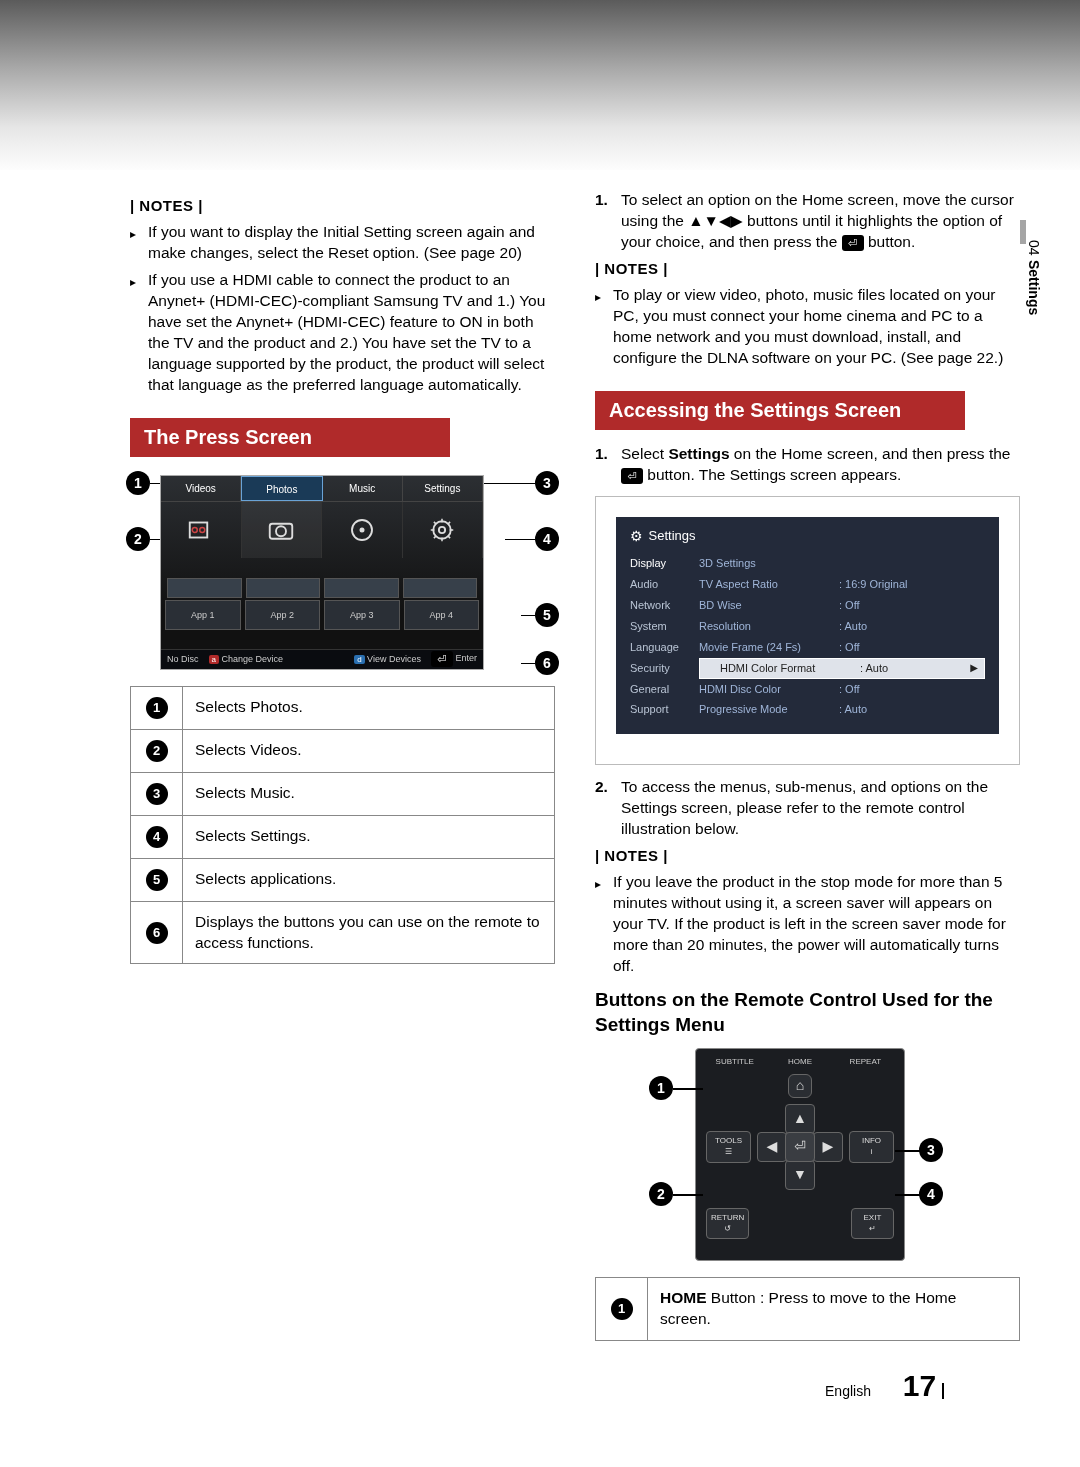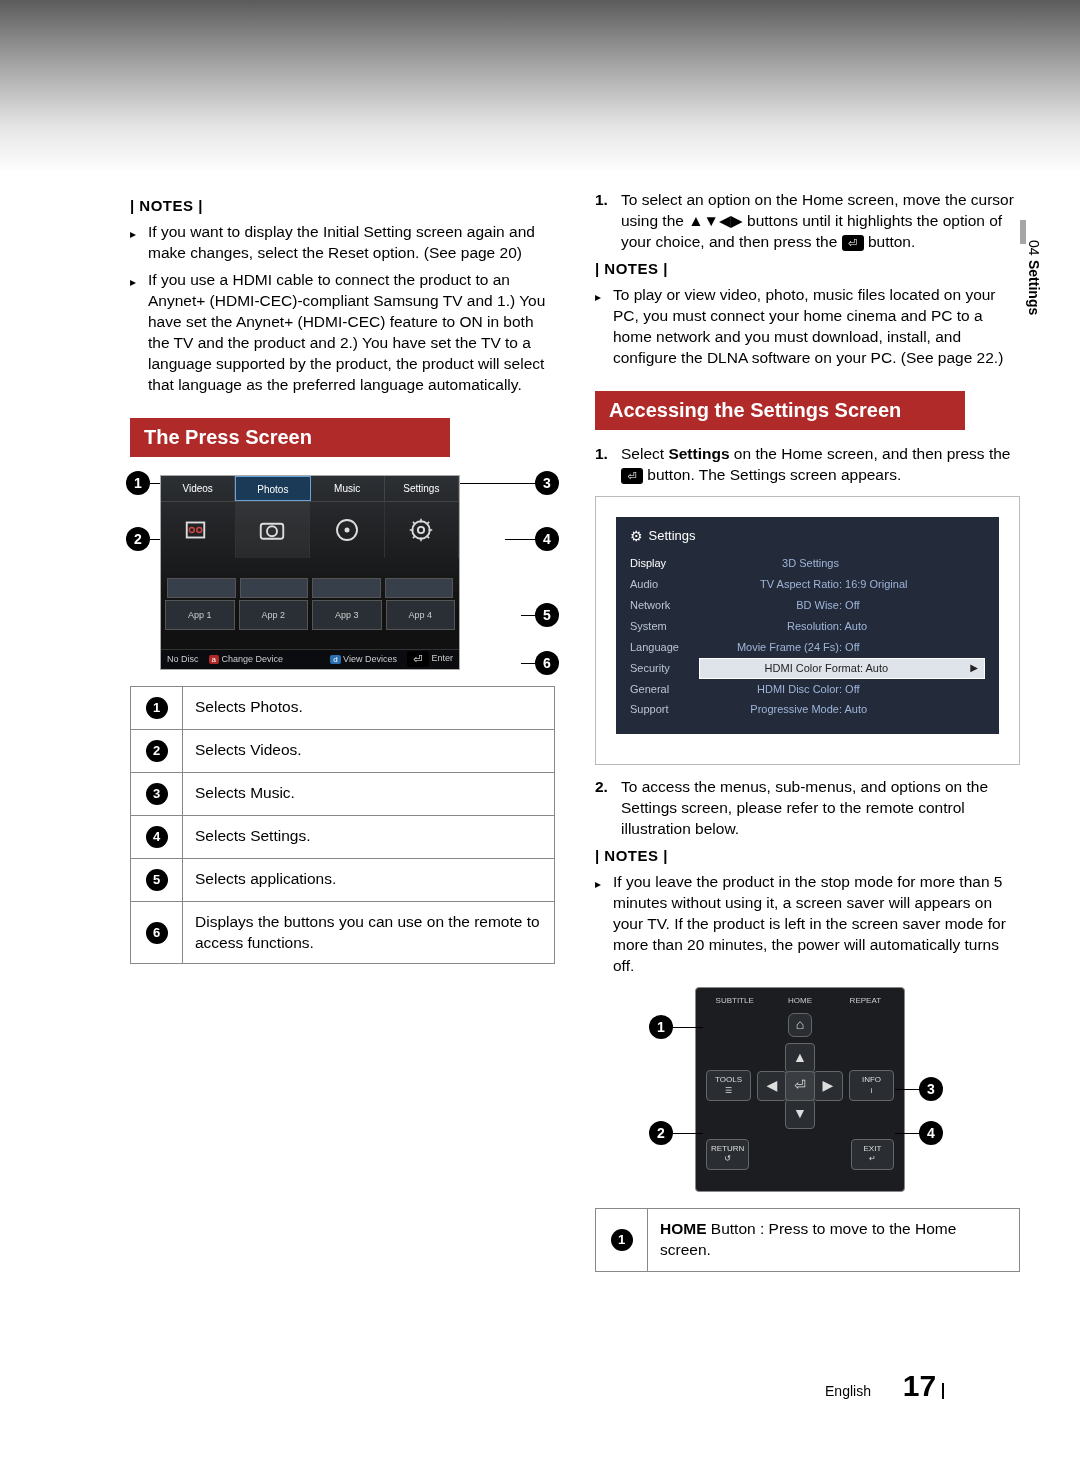--- a/index.html
+++ b/index.html
@@ -42,21 +42,21 @@
   }
   .section-wrap { position: relative; }
   .section-bar::after{
     content:"";
     position:absolute;
   }
   .subhead { font-weight: bold; font-size: 19px; margin: 10px 0 8px 0; }
 
   .hs-wrap { position: relative; margin: 4px 0 16px 0; }
   .hs {
-    width: 300px; height: 195px;
+    width: 324px; height: 195px;
     margin-left: 30px;
     background: linear-gradient(180deg,#2c2f33 0%, #111 70%);
     border: 1px solid #aaa;
     position: relative;
     color: #fff;
   }
   .hs-tabs { display:flex; height:26px; border-bottom:1px solid #444;}
   .hs-tab { flex:1; font-size:10px; text-align:center; line-height:26px; border-right:1px solid #444;}
   .hs-tab.active { background:#1a3a57; border:1px solid #6aa3d6;}
   .hs-icons { display:flex; height:56px; }
@@ -78,21 +78,21 @@
   .tbl td.nc { width:52px; text-align:center; }
   .cnum { display:inline-block; width:22px; height:22px; border-radius:50%; background:#000; color:#fff; font-weight:bold; text-align:center; line-height:22px; font-size:13px;}
 
   .set-wrap { border:1px solid #bbb; padding:20px 20px 30px 20px; margin:10px 0 12px 0;}
   .set-inner { background:#232a3a; color:#fff; padding:10px 14px 14px 14px; font-size:11px;}
   .set-title { color:#fff; font-size:13px; margin-bottom:8px; display:flex; align-items:center; gap:6px;}
   .set-title::before { content:"\2699"; font-size:14px;}
   .set-body { display:flex; gap:20px;}
   .set-l .it { color:#b9c4d4; padding:3px 0;}
   .set-l .it.active { color:#fff;}
-  .set-r { flex:1;text-align:right;}
+  .set-r { flex:1;}
   .set-r .row { display:flex; padding:3px 0; color:#9fb5d8;}
   .set-r .row .lab { width:140px;}
   .set-r .row .val::before{ content:": "; color:#9fb5d8;}
   .set-r .row.sel { background:#dfe3ea; color:#222; border:1px solid #fff; position:relative; padding:2px 20px;}
   .set-r .row.sel .val::before{ color:#222;}
   .set-r .row.sel::after{ content:"\25B6"; position:absolute; right:6px; font-size:10px;}
 
   .remote-wrap { position:relative; margin:10px 0 16px 0; }
   .remote {
     width:210px; margin-left:100px;
@@ -101,21 +101,21 @@
   }
   .r-row { display:flex; gap:8px; margin-bottom:6px;}
   .r-top { font-size:8px; color:#ccc; text-align:center; flex:1;}
   .r-top-home { flex:1; display:flex; justify-content:center;}
   .hbtn { width:24px; height:24px; border:1px solid #666; border-radius:6px; background:#2a2d32; color:#ddd; display:flex; align-items:center; justify-content:center; font-size:14px;}
   .r-side { flex:1; border:1px solid #666; border-radius:4px; background:#2a2d32; color:#ddd; font-size:8px; text-align:center; padding:4px 0;}
   .dpad { width:86px; height:86px; position:relative; margin:0 auto;}
   .db { position:absolute; width:30px; height:30px; background:#2a2d32; border:1px solid #666; color:#ddd; display:flex; align-items:center; justify-content:center; font-size:14px; border-radius:4px;}
   .db.u{top:0;left:28px;} .db.d{bottom:0;left:28px;} .db.l{left:0;top:28px;} .db.r{right:0;top:28px;}
   .db.c{top:28px;left:28px; background:#3a3d42;}
-  .r-bot { display:flex; gap:24px; margin-top:10px;}
+  .r-bot { display:flex; gap:24px; margin-top:18px;}
   .r-bot .b { flex:1; border:1px solid #666; border-radius:4px; background:#2a2d32; color:#ddd; font-size:8px; text-align:center; padding:4px 0;}
   .dp-mid { display:flex; align-items:center; gap:6px;}
 
   .tbl2 { width:100%; border-collapse:collapse;}
   .tbl2 td { border:1px solid #888; padding:10px 12px; font-size:15.5px;}
   .tbl2 td.nc { width:52px; text-align:center;}
 
   .side-tab {
     position:absolute; right:38px; top:240px;
     writing-mode: vertical-rl; font-size:14px; color:#000;
@@ -344,20 +344,21 @@
       <span class="n">2.</span>
       <span>To access the menus, sub-menus, and options on the Settings screen, please refer to the remote control illustration below.</span>
     </div>
 
     <div class="notes-hdr">| NOTES |</div>
     <div class="bullet">
         <span class="tri"></span>
         <span>If you leave the product in the stop mode for more than 5 minutes without using it, a screen saver will appears on your TV. If the product is left in the screen saver mode for more than 20 minutes, the power will automatically turns off.</span>
       </div>
 
+    <div class="subhead">Buttons on the Remote Control Used for the Settings Menu</div>
 
     <div class="remote-wrap">
       <div class="callnum" style="left:54px; top:28px;">1</div>
       <div class="lead" style="left:78px; top:40px; width:30px;"></div>
       <div class="callnum" style="left:54px; top:134px;">2</div>
       <div class="lead" style="left:78px; top:146px; width:30px;"></div>
       <div class="callnum" style="left:324px; top:90px;">3</div>
       <div class="lead" style="left:300px; top:102px; width:26px;"></div>
       <div class="callnum" style="left:324px; top:134px;">4</div>
       <div class="lead" style="left:300px; top:146px; width:26px;"></div>

